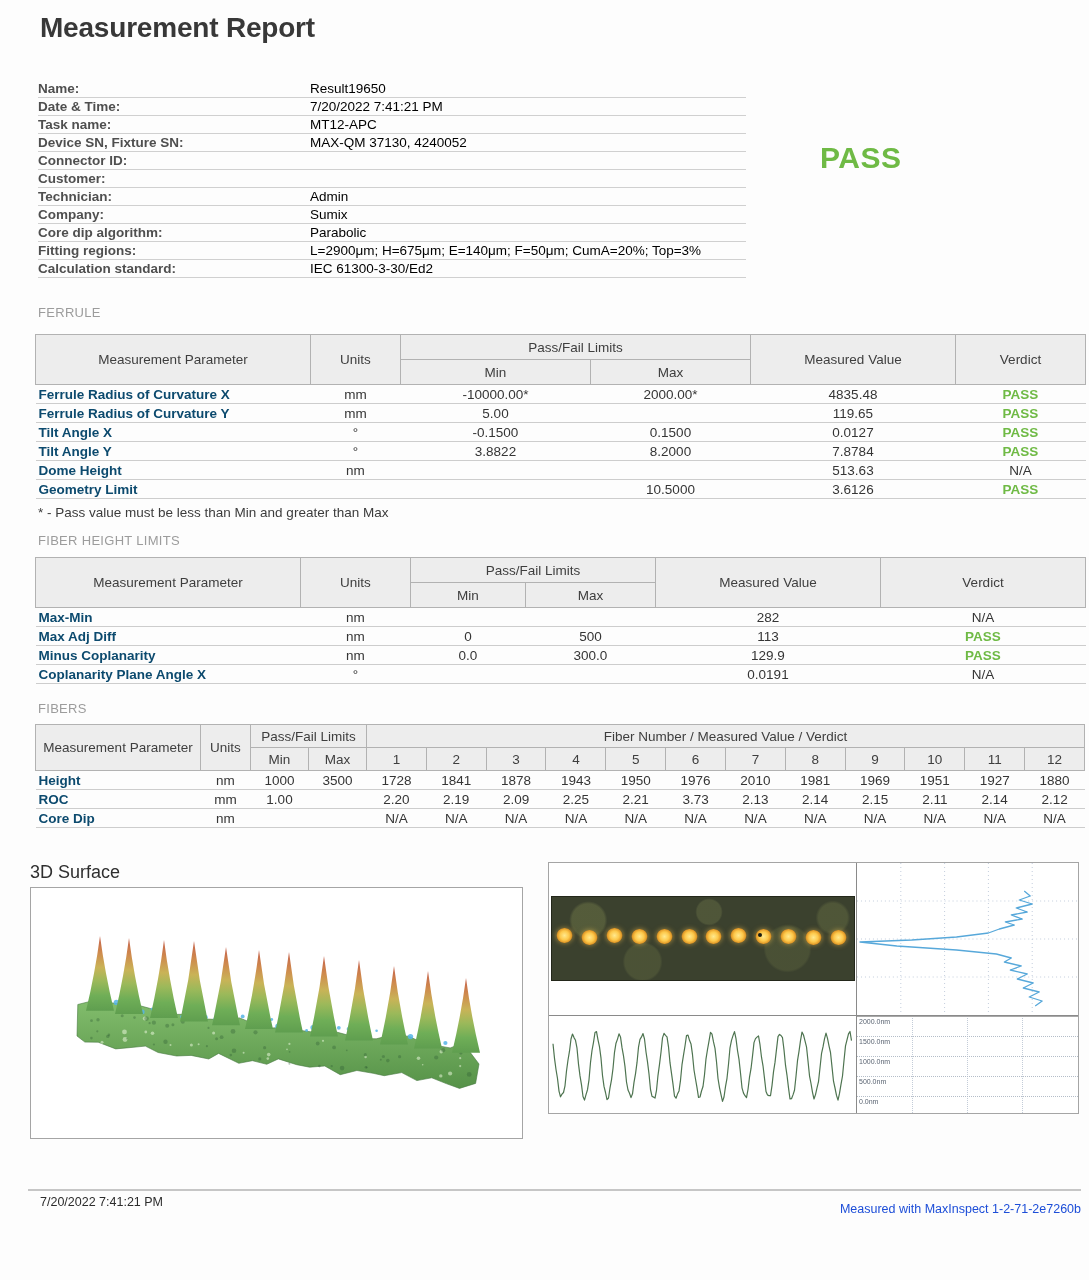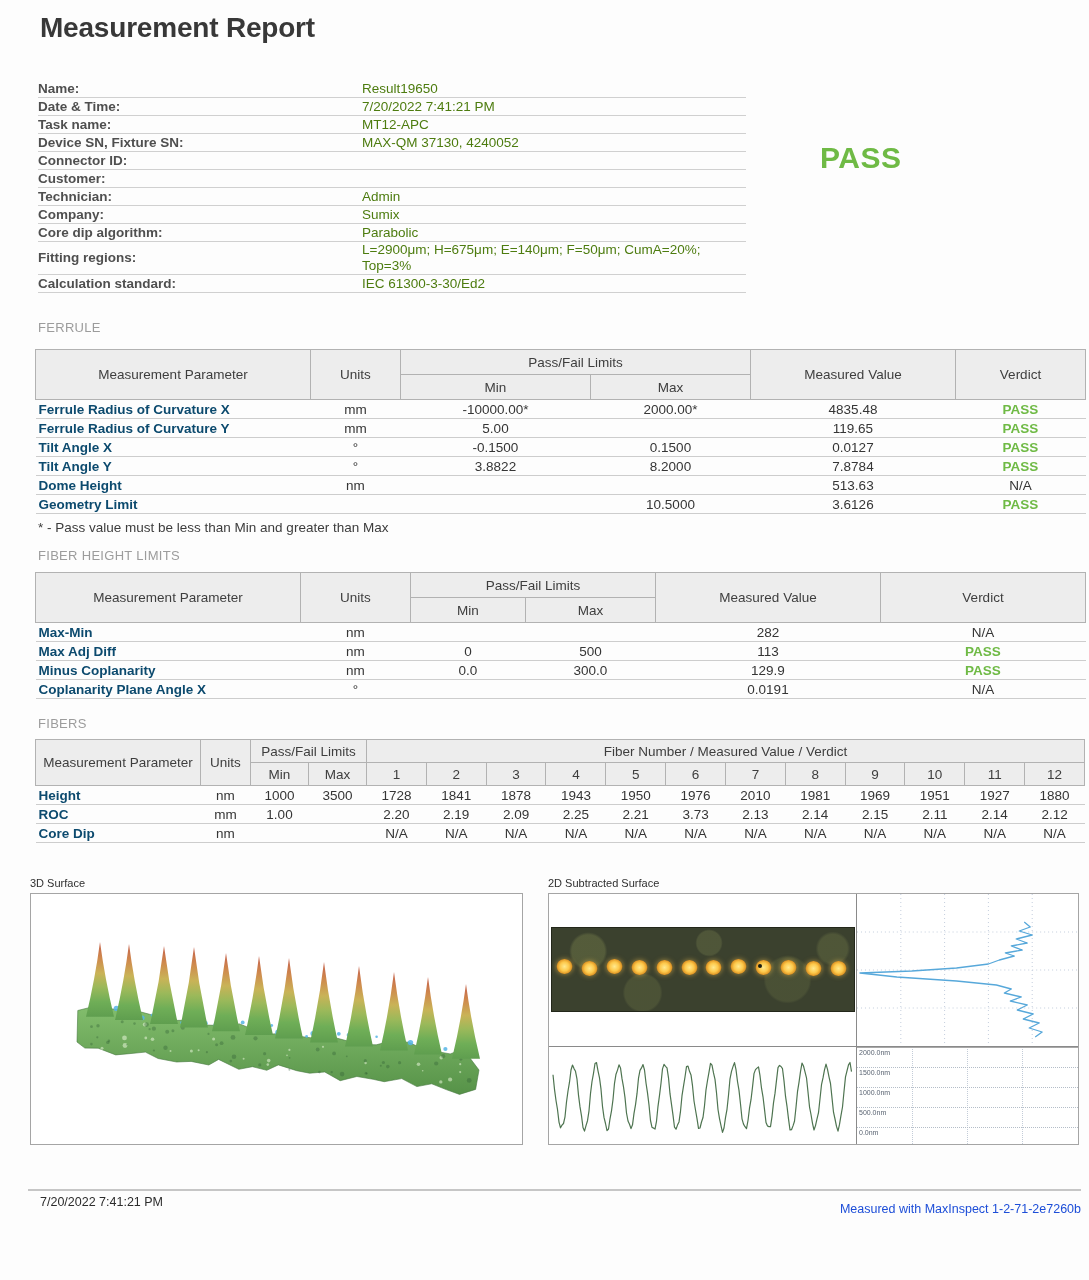--- a/index.html
+++ b/index.html
@@ -1,38 +1,38 @@
 <!DOCTYPE html>
 <html><head>
 <meta charset="utf-8">
 <style>
   html,body{margin:0;padding:0;}
   body{width:1089px;height:1280px;background:#fdfdfd;font-family:"Liberation Sans",sans-serif;color:#3b3b3b;position:relative;overflow:hidden;}
   .title{font-size:28px;font-weight:700;color:#383838;margin:12px 0 0 40px;letter-spacing:-0.2px;}
   table{border-collapse:collapse;}
   .info-table{width:708px;margin:36px 0 0 38px;}
   .info-table td{border-bottom:1px solid #d0d0d0;font-size:13.5px;height:17px;line-height:16px;padding:0;}
-  .info-table td.lbl{width:324px;font-weight:700;color:#4f4f4f;}
-  .info-table td.val{color:#4d7c0f;}
+  .info-table td.lbl{width:272px;font-weight:700;color:#4f4f4f;}
+  .info-table td.val{color:#000000;}
   .overall-pass{position:absolute;left:820px;top:141px;font-size:30px;font-weight:700;color:#6fba45;letter-spacing:0.5px;}
   .section-label{font-size:13px;color:#9c9c9c;margin-left:38px;letter-spacing:0.3px;}
   #lbl-ferrule{margin-top:27px;}
   #lbl-fhl{margin-top:13px;}
   #lbl-fibers{margin-top:17px;}
   .data-table{margin:14px 0 0 35px;width:1050px;font-size:13.5px;color:#353535;table-layout:fixed;}
   .data-table th{background:#ededed;border:1px solid #b2b2b2;font-weight:400;color:#3e3e3e;height:24px;padding:0 2px;font-size:13.5px;}
   .data-table td{text-align:center;border-bottom:1px solid #cdcdcd;height:18px;line-height:17px;padding:0 3px;overflow:hidden;white-space:nowrap;}
   .data-table td.param{text-align:left;font-weight:700;color:#0c4a6e;padding-left:3px;}
   td.verdict.pass{color:#6fba45;font-weight:700;}
   #fhl-table{margin-top:9px;}
   #fibers-table{margin-top:8px;}
   #fibers-table th{height:22px;}
   .footnote{font-size:13.5px;color:#3c3c3c;margin:6px 0 0 38px;}
   .figures{display:flex;margin:34px 0 0 30px;}
-  .fig-title{font-size:11px;color:#2f2f2f;margin-bottom:4px;}
+  .fig-title{font-size:18px;color:#2f2f2f;margin-bottom:4px;}
   .fig-panel{border:1px solid #a5a5a5;height:250px;background:#fff;position:relative;}
   .fig-3d{width:493px;}
   .fig-2d{width:531px;margin-left:25px;}
   .q{position:absolute;}
   .q-tl{left:0;top:0;width:307px;height:152px;border-right:1px solid #8a8a8a;border-bottom:1px solid #8a8a8a;}
   .q-tr{left:308px;top:0;right:0;height:152px;border-bottom:1px solid #8a8a8a;}
   .q-bl{left:0;top:153px;width:307px;bottom:0;border-right:1px solid #8a8a8a;}
   .q-br{left:308px;top:153px;right:0;bottom:0;}
   .micro-img{position:absolute;left:2px;top:33px;width:302px;height:83px;background-color:#3b412e;
     background-image:
@@ -496,21 +496,20 @@
             <path d="M279,148.5 Q288,108.3 293,68 Q298,108.3 307,148.5 Z" fill="url(#peakGrad)"></path>
             <path d="M314,152.5 Q323,112.3 328,72 Q333,112.3 342,152.5 Z" fill="url(#peakGrad)"></path>
             <path d="M349,156.6 Q358,117.3 363,78 Q368,117.3 377,156.6 Z" fill="url(#peakGrad)"></path>
             <path d="M383,160.5 Q392,121.7 397,83 Q402,121.7 411,160.5 Z" fill="url(#peakGrad)"></path>
             <path d="M421,164.8 Q430,127.4 435,90 Q440,127.4 449,164.8 Z" fill="url(#peakGrad)"></path>
           </g>
       </svg>
     </div>
   </div>
   <div class="fig-2d">
-    <div class="fig-title">2D Subtracted Surface</div>
     <div class="fig-panel">
       <div class="q q-tl">
         <div class="micro-img" id="micro-img">
             <div class="fiber-dot" style="left: 4px; top: 31px;"></div>
             <div class="fiber-dot" style="left: 28.9px; top: 32.8434px;"></div>
             <div class="fiber-dot" style="left: 53.8px; top: 31.1144px;"></div>
             <div class="fiber-dot" style="left: 78.7px; top: 32.1164px;"></div>
             <div class="fiber-dot" style="left: 103.6px; top: 31.7475px;"></div>
             <div class="fiber-dot" style="left: 128.5px; top: 31.907px;"></div>
             <div class="fiber-dot" style="left: 153.4px; top: 32.2522px;"></div>

